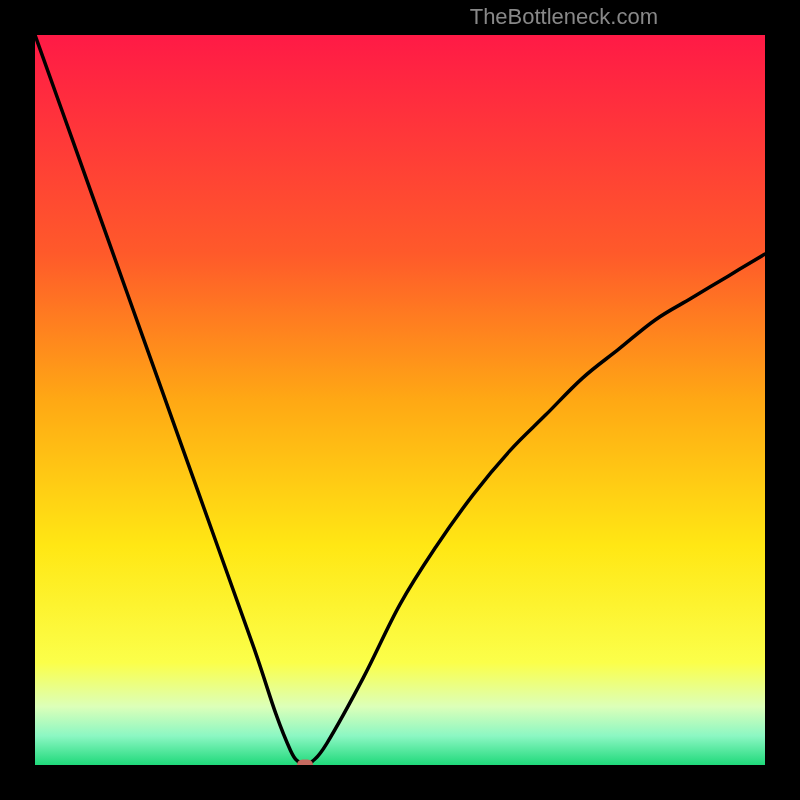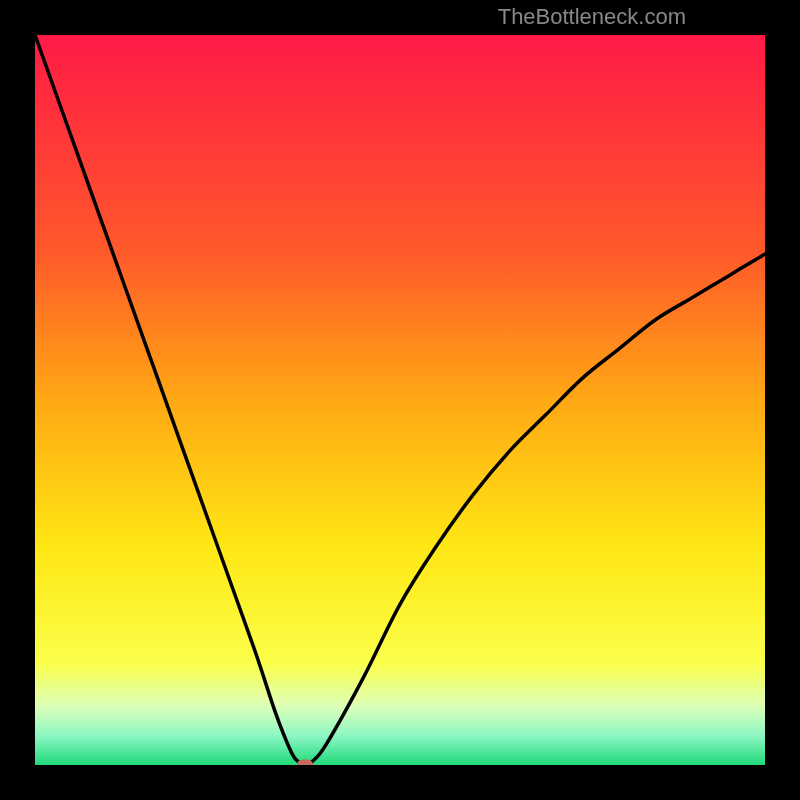--- a/index.html
+++ b/index.html
@@ -9,21 +9,20 @@
     height: 800px;
     background: #000;
     font-family: Arial, sans-serif;
     position: relative;
   }
   .outer {
     width: 676px;
     height: 800px;
     background: #000;
     position: relative;
-    padding-left: 28px;
   }
   .watermark {
     position: absolute;
     top: 4px;
     right: 18px;
     color: #888;
     font-size: 22px;
     font-family: Arial, sans-serif;
     z-index: 10;
   }

